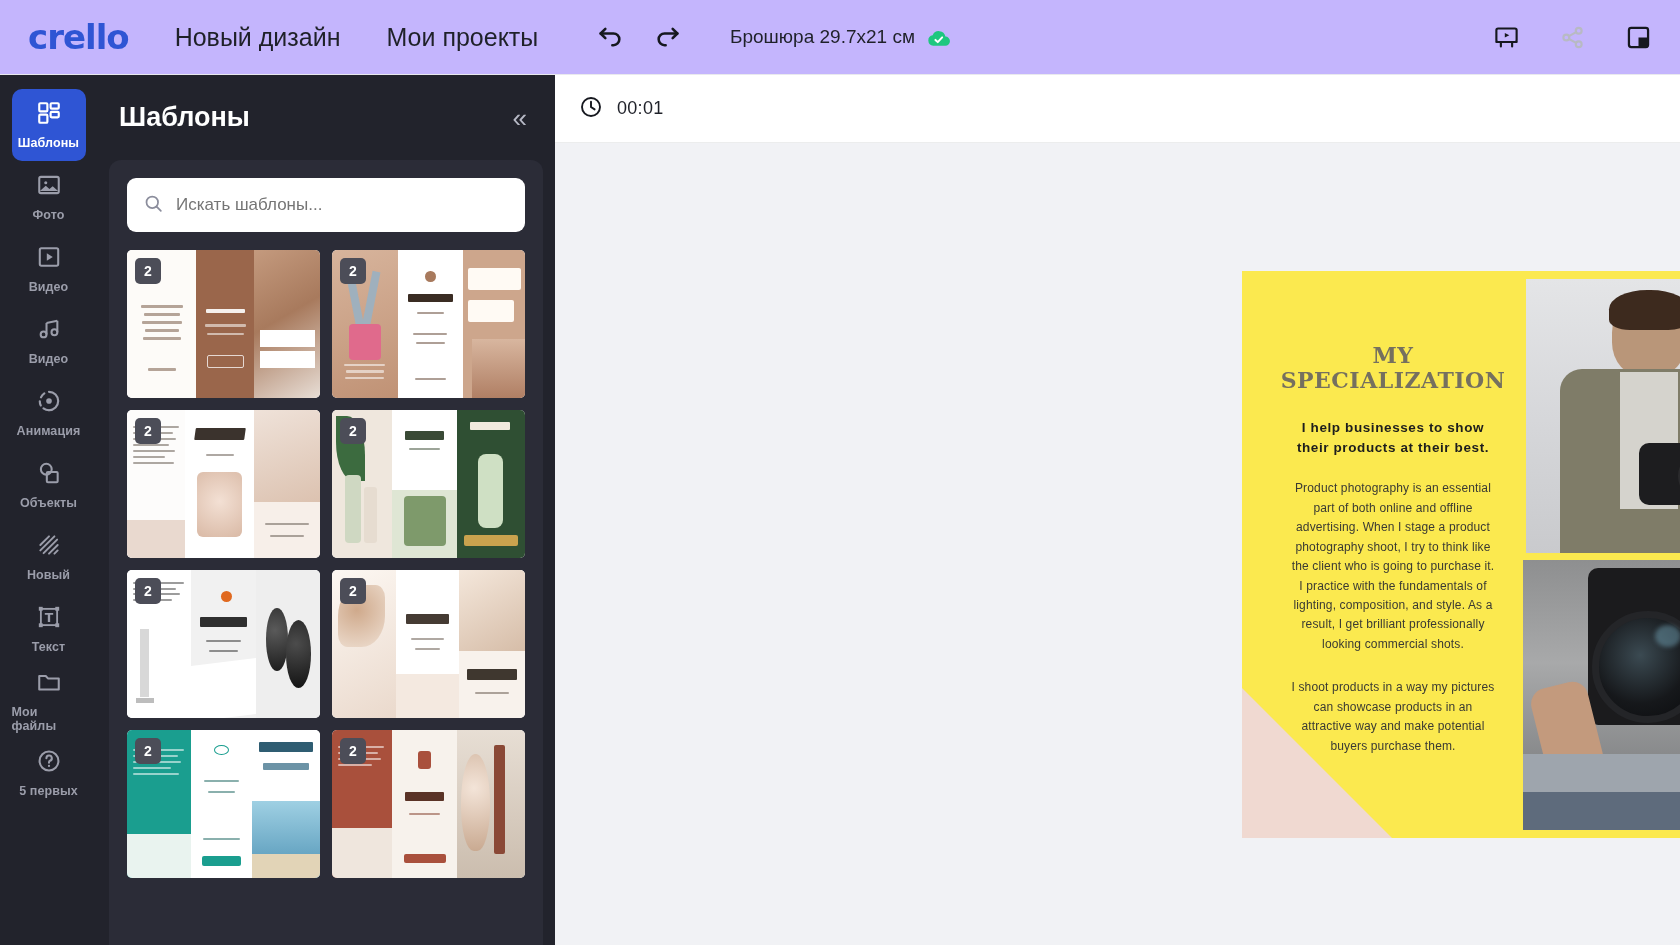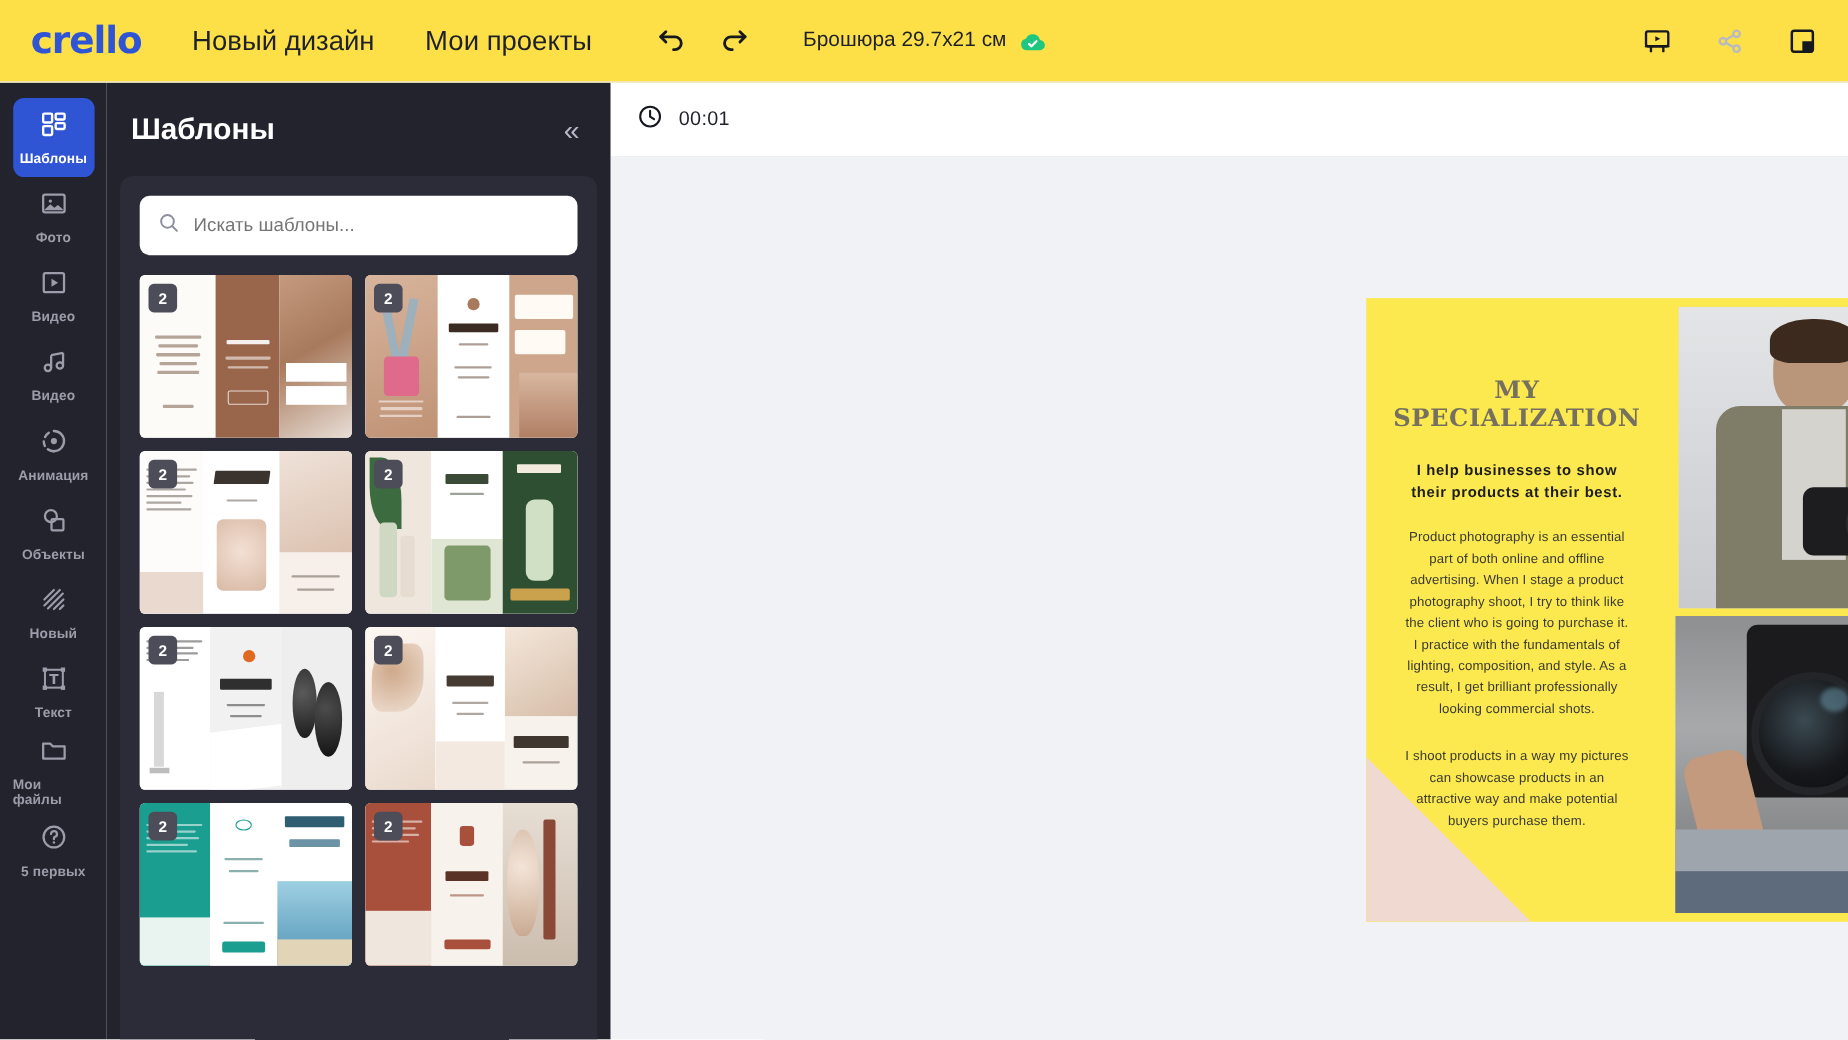--- a/index.html
+++ b/index.html
@@ -5,21 +5,21 @@
   * { box-sizing: border-box; margin: 0; padding: 0; }
   html, body {
     width: 1680px; height: 945px;
     font-family: "Liberation Sans", sans-serif;
     overflow: hidden; background: #ffffff;
   }
   .app { position: relative; width: 1680px; height: 945px; display: flex; flex-direction: column; }
 
   
   .header {
-    height: 75px; min-height: 75px; background: #fde047;
+    height: 75px; min-height: 75px; background: #c4b5fd;
     border-bottom: 1px solid #e9e9ee;
     display: flex; align-items: center; position: relative; z-index: 20;
   }
   .logo {
     margin-left: 28px; font-size: 34px; font-weight: 700; letter-spacing: -1px;
     color: #2f55d4; font-family: "DejaVu Sans", sans-serif; cursor: pointer;
   }
   .hdr-link {
     margin-left: 46px; font-size: 25px; color: #1f2129; cursor: pointer;
     white-space: nowrap;
@@ -107,21 +107,21 @@
   .canvas-stage {
     flex: 1; position: relative; display: flex; align-items: flex-start; justify-content: center;
     overflow: hidden;
   }
   .sheet {
     position: absolute; left: 687px; top: 128px; width: 801px; height: 567px; background: #fbe94f;
     overflow: hidden;
   }
   .tri { position: absolute; background: #f0d9d1; }
 
-  .col-left { position: absolute; left: 8px; top: 0; width: 258px; height: 100%;
+  .col-left { position: absolute; left: 22px; top: 0; width: 258px; height: 100%;
     display: flex; flex-direction: column; align-items: center; padding-top: 72px; }
   .spec-title {
     font-family: "DejaVu Serif", serif; font-weight: 700; color: #75705f; font-size: 22px;
     line-height: 1.12; text-align: center; letter-spacing: .5px;
   }
   .spec-sub {
     margin-top: 26px; font-size: 13.5px; font-weight: 700; color: #1d1d1d; text-align: center;
     line-height: 1.45; letter-spacing: .6px; width: 215px;
   }
   .spec-p {

